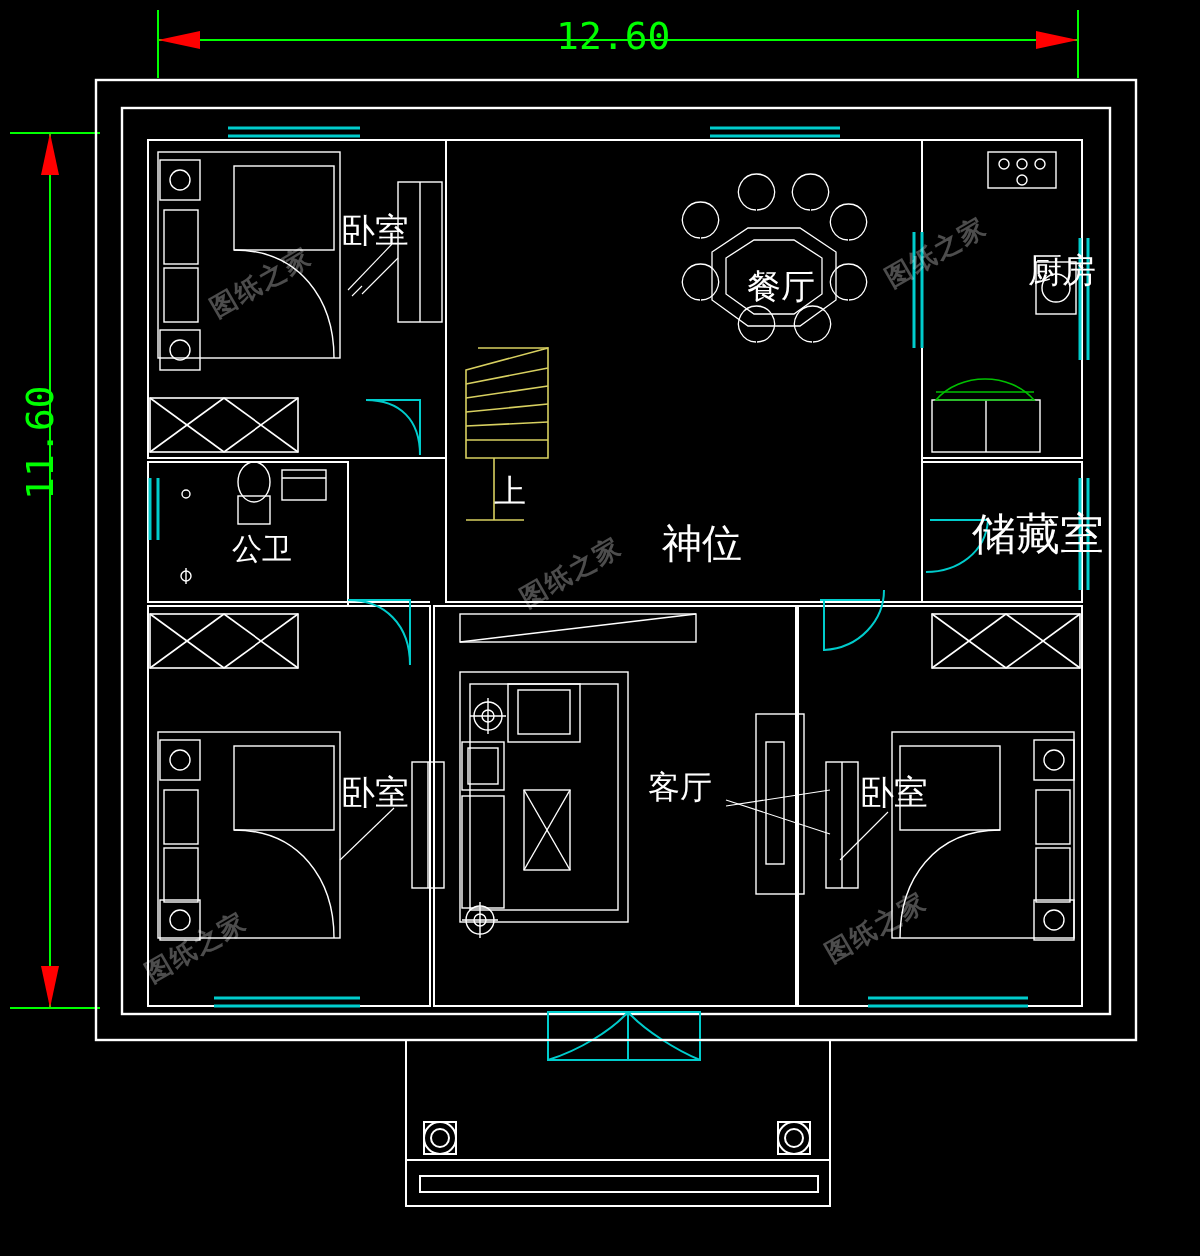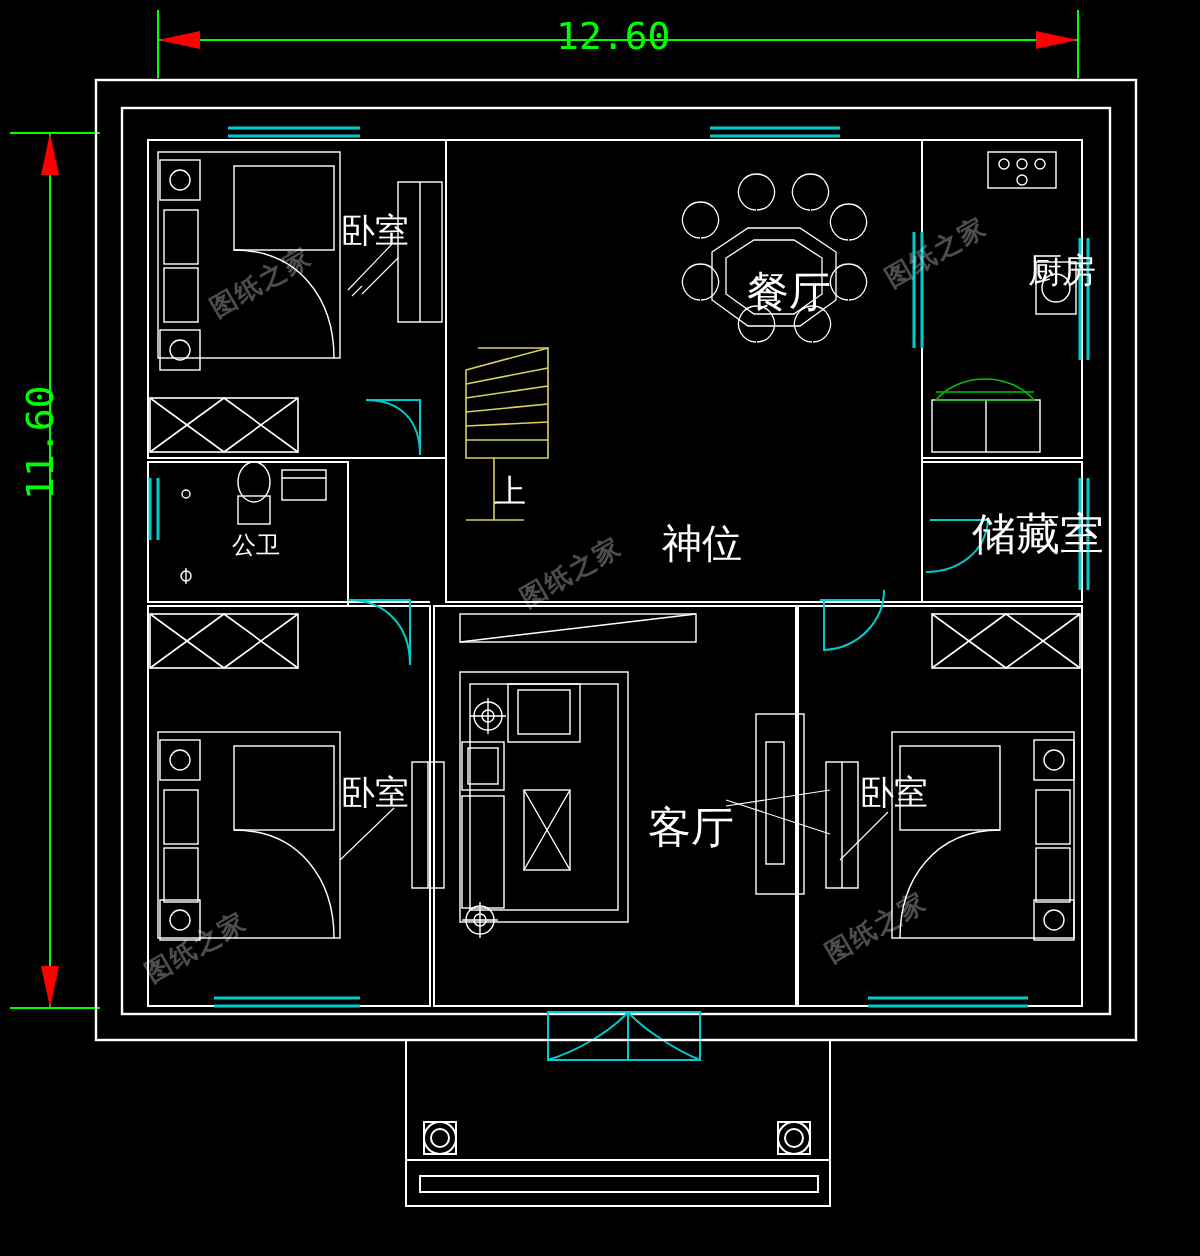--- a/index.html
+++ b/index.html
@@ -255,27 +255,27 @@
         <circle cx="794" cy="1138" r="9"></circle>
       <rect x="424" y="1122" width="32" height="32"></rect>
       <rect x="778" y="1122" width="32" height="32"></rect>
     </g>
   </svg>
 
   <div class="dim" style="left:556px;top:14px;font-size:38px;">12.60</div>
   <div class="dim" style="left:18px;top:500px;font-size:38px;transform:rotate(-90deg);transform-origin:left top;">11.60</div>
 
   <div class="lbl" style="left:341px;top:208px;font-size:34px;">卧室</div>
-  <div class="lbl" style="left:747px;top:264px;font-size:42px;">餐厅</div>
+  <div class="lbl" style="left:747px;top:264px;font-size:34px;">餐厅</div>
   <div class="lbl" style="left:1028px;top:248px;font-size:34px;">厨房</div>
-  <div class="lbl" style="left:232px;top:529px;font-size:24px;">公卫</div>
+  <div class="lbl" style="left:232px;top:529px;font-size:30px;">公卫</div>
   <div class="lbl" style="left:972px;top:505px;font-size:44px;">储藏室</div>
   <div class="lbl" style="left:662px;top:516px;font-size:40px;">神位</div>
   <div class="lbl" style="left:341px;top:770px;font-size:34px;">卧室</div>
-  <div class="lbl" style="left:648px;top:799px;font-size:43px;">客厅</div>
+  <div class="lbl" style="left:648px;top:766px;font-size:32px;">客厅</div>
   <div class="lbl" style="left:860px;top:770px;font-size:34px;">卧室</div>
   <div class="lbl" style="left:494px;top:470px;font-size:32px;">上</div>
 
   <div class="wm" style="left:205px;top:265px;">图纸之家</div>
   <div class="wm" style="left:880px;top:235px;">图纸之家</div>
   <div class="wm" style="left:515px;top:555px;">图纸之家</div>
   <div class="wm" style="left:140px;top:930px;">图纸之家</div>
   <div class="wm" style="left:820px;top:910px;">图纸之家</div>
 
 </div>

